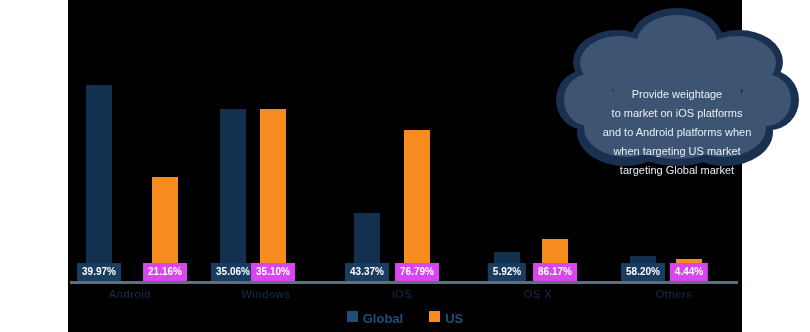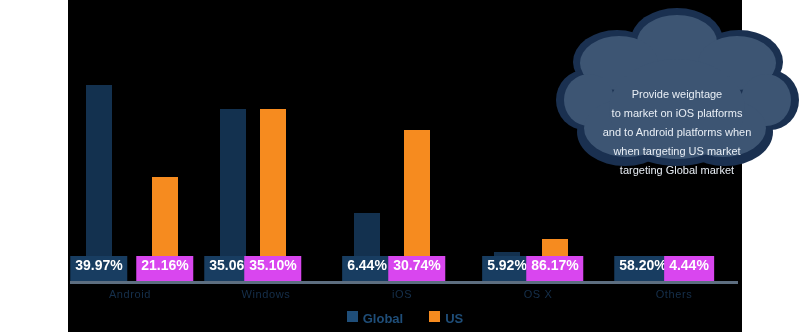--- a/index.html
+++ b/index.html
@@ -19,22 +19,22 @@
 
   .group{position:absolute;bottom:51px;height:230px;}
 
   .bar{position:absolute;bottom:0;width:26px;}
   .bar .col{position:absolute;bottom:0;left:0;width:26px;}
   .bar.global .col{background:#13314f;}
   .bar.us .col{background:#f68b1f;}
 
   .vlabel{position:absolute;left:50%;transform:translateX(-50%);
           bottom:100%;white-space:nowrap;
-          font-size:14px;font-weight:bold;color:#ffffff;
-          padding:3px 5px 10px 5px;line-height:12px;}
+          font-size:10px;font-weight:bold;color:#ffffff;
+          padding:3px 5px 3px 5px;line-height:12px;}
   .bar.global .vlabel{background:#183d61;}
   .bar.us .vlabel{background:#d946ef;}
 
   .xlabel{position:absolute;top:288px;transform:translateX(-50%);
           font-size:11px;font-weight:normal;color:#16304c;
           letter-spacing:.6px;white-space:nowrap;}
 
   
   #legend{position:absolute;left:0;top:311px;width:674px;
           display:flex;justify-content:center;align-items:center;gap:26px;}
@@ -84,25 +84,25 @@
         <div class="bar us" style="left:58px;">
           <div class="col" style="height:172px;"></div>
           <div class="vlabel">35.10%</div>
         </div>
       </div>
       <div class="xlabel" style="left:198px;">Windows</div>
 
       <div class="group" style="left:268px;width:134px;">
         <div class="bar global" style="left:18px;">
           <div class="col" style="height:68px;"></div>
-          <div class="vlabel">6.44%</div>
+          <div class="vlabel">43.37%</div>
         </div>
         <div class="bar us" style="left:68px;">
           <div class="col" style="height:151px;"></div>
-          <div class="vlabel">30.74%</div>
+          <div class="vlabel">76.79%</div>
         </div>
       </div>
       <div class="xlabel" style="left:334px;">iOS</div>
 
       <div class="group" style="left:402px;width:134px;">
         <div class="bar global" style="left:24px;">
           <div class="col" style="height:29px;"></div>
           <div class="vlabel">5.92%</div>
         </div>
         <div class="bar us" style="left:72px;">

